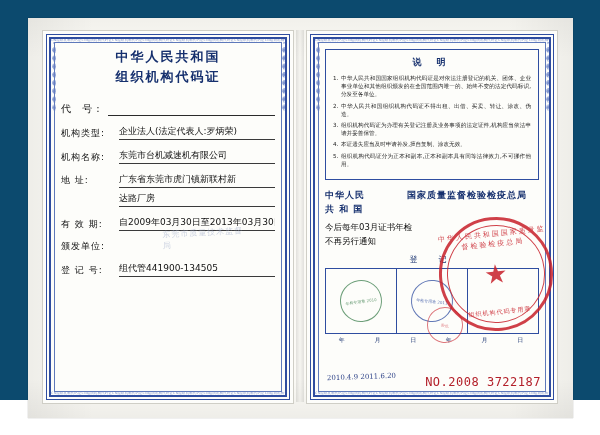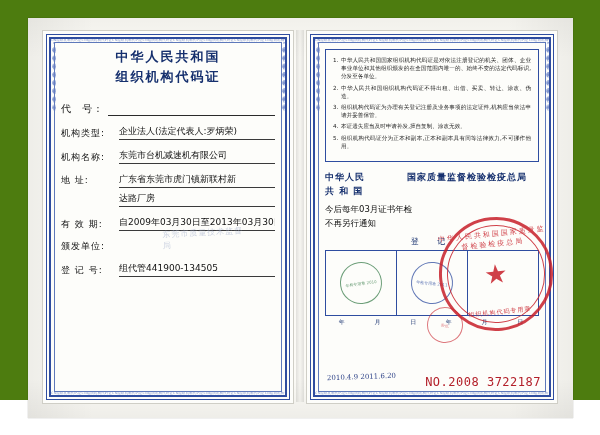--- a/index.html
+++ b/index.html
@@ -4,21 +4,21 @@
 <style>
   html,body{margin:0;padding:0;}
   body{
     width:600px;height:435px;
     background:#ffffff;
     font-family:"DejaVu Sans","Liberation Sans",sans-serif;
     overflow:hidden;
   }
   #page{
     position:relative;width:600px;height:400px;
-    background:#4d7c0f;
+    background:#0c4a6e;
   }
   
   .scan{
     position:absolute;left:28px;top:18px;width:545px;height:400px;
     background:#fbfaf5;
     box-shadow:0 0 1px rgba(0,0,0,.35);
   }
   .scan:before{
     content:"";position:absolute;inset:0;
     background:
@@ -151,21 +151,21 @@
   .seal-arc{
     position:absolute;left:0;right:0;top:9px;text-align:center;
     font-size:7px;letter-spacing:2px;
   }
   .seal-bottom{
     position:absolute;left:0;right:0;bottom:11px;text-align:center;font-size:6px;letter-spacing:1px;
   }
 
   
   .reg-title{
-    margin-top:6px;text-align:center;font-size:8px;color:#16306e;letter-spacing:8px;
+    margin-top:6px;text-align:center;font-size:8px;color:#16306e;letter-spacing:8px;font-family:Liberation Mono, monospace;
   }
   .reg-table{
     margin-top:3px;border:1px solid #2f4da0;height:64px;display:flex;
   }
   .reg-cell{flex:1;border-right:1px solid #2f4da0;position:relative;}
   .reg-cell:last-child{border-right:none;}
   .reg-foot{
     display:flex;font-size:6px;color:#16306e;margin-top:2px;
   }
   .reg-foot span{flex:1;text-align:center;letter-spacing:2px;}
@@ -267,20 +267,21 @@
       <div class="frame"></div>
       <div class="microtext">
         <div class="mt-top">CN组织机构代码证CN组织机构代码证CN组织机构代码证CN组织机构代码证CN组织机构代码证CN组织机构代码证CN组织机构代码证CN组织机构代码证</div>
         <div class="mt-bottom">CN组织机构代码证CN组织机构代码证CN组织机构代码证CN组织机构代码证CN组织机构代码证CN组织机构代码证CN组织机构代码证CN组织机构代码证</div>
         <div class="mt-left">CN组织机构代码证CN组织机构代码证CN组织机构代码证CN组织机构代码证CN组织机构代码证CN组织机构代码证CN组织机构代码证CN组织机构代码证</div>
         <div class="mt-right">CN组织机构代码证CN组织机构代码证CN组织机构代码证CN组织机构代码证CN组织机构代码证CN组织机构代码证CN组织机构代码证CN组织机构代码证</div>
       </div>
 
       <div class="inner">
         <div class="notice-box">
+          <div class="notice-title">说    明</div>
           <ul class="notice-list">
             <li><span class="num">1.</span><span>中华人民共和国国家组织机构代码证是对依法注册登记的机关、团体、企业事业单位和其他组织颁发的在全国范围内唯一的、始终不变的法定代码标识,分发至各单位。</span></li>
             <li><span class="num">2.</span><span>中华人民共和国组织机构代码证不得出租、出借、买卖、转让、涂改、伪造。</span></li>
             <li><span class="num">3.</span><span>组织机构代码证为办理有关登记注册及业务事项的法定证件,机构应当依法申请并妥善保管。</span></li>
             <li><span class="num">4.</span><span>本证遗失应当及时申请补发,擅自复制、涂改无效。</span></li>
             <li><span class="num">5.</span><span>组织机构代码证分为正本和副本,正本和副本具有同等法律效力,不可挪作他用。</span></li>
           </ul>
         </div>
 
         <div class="auth-block">

